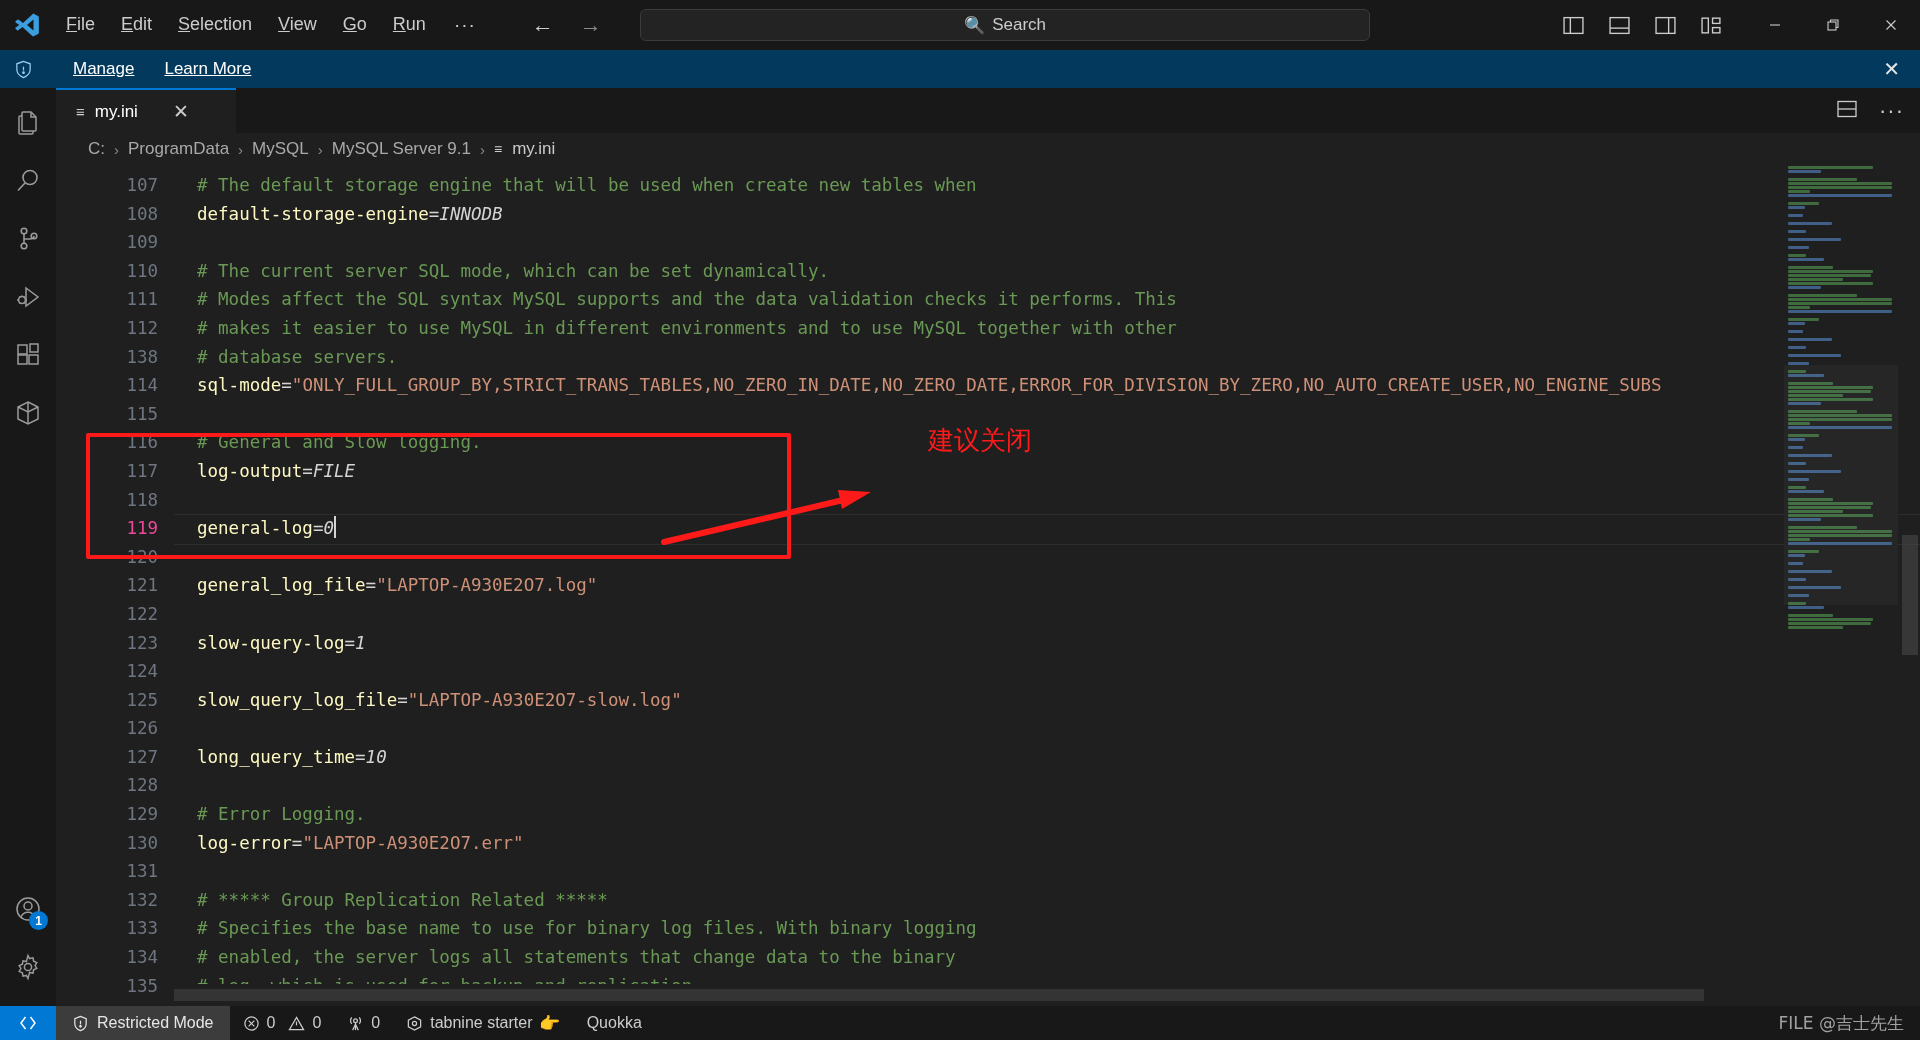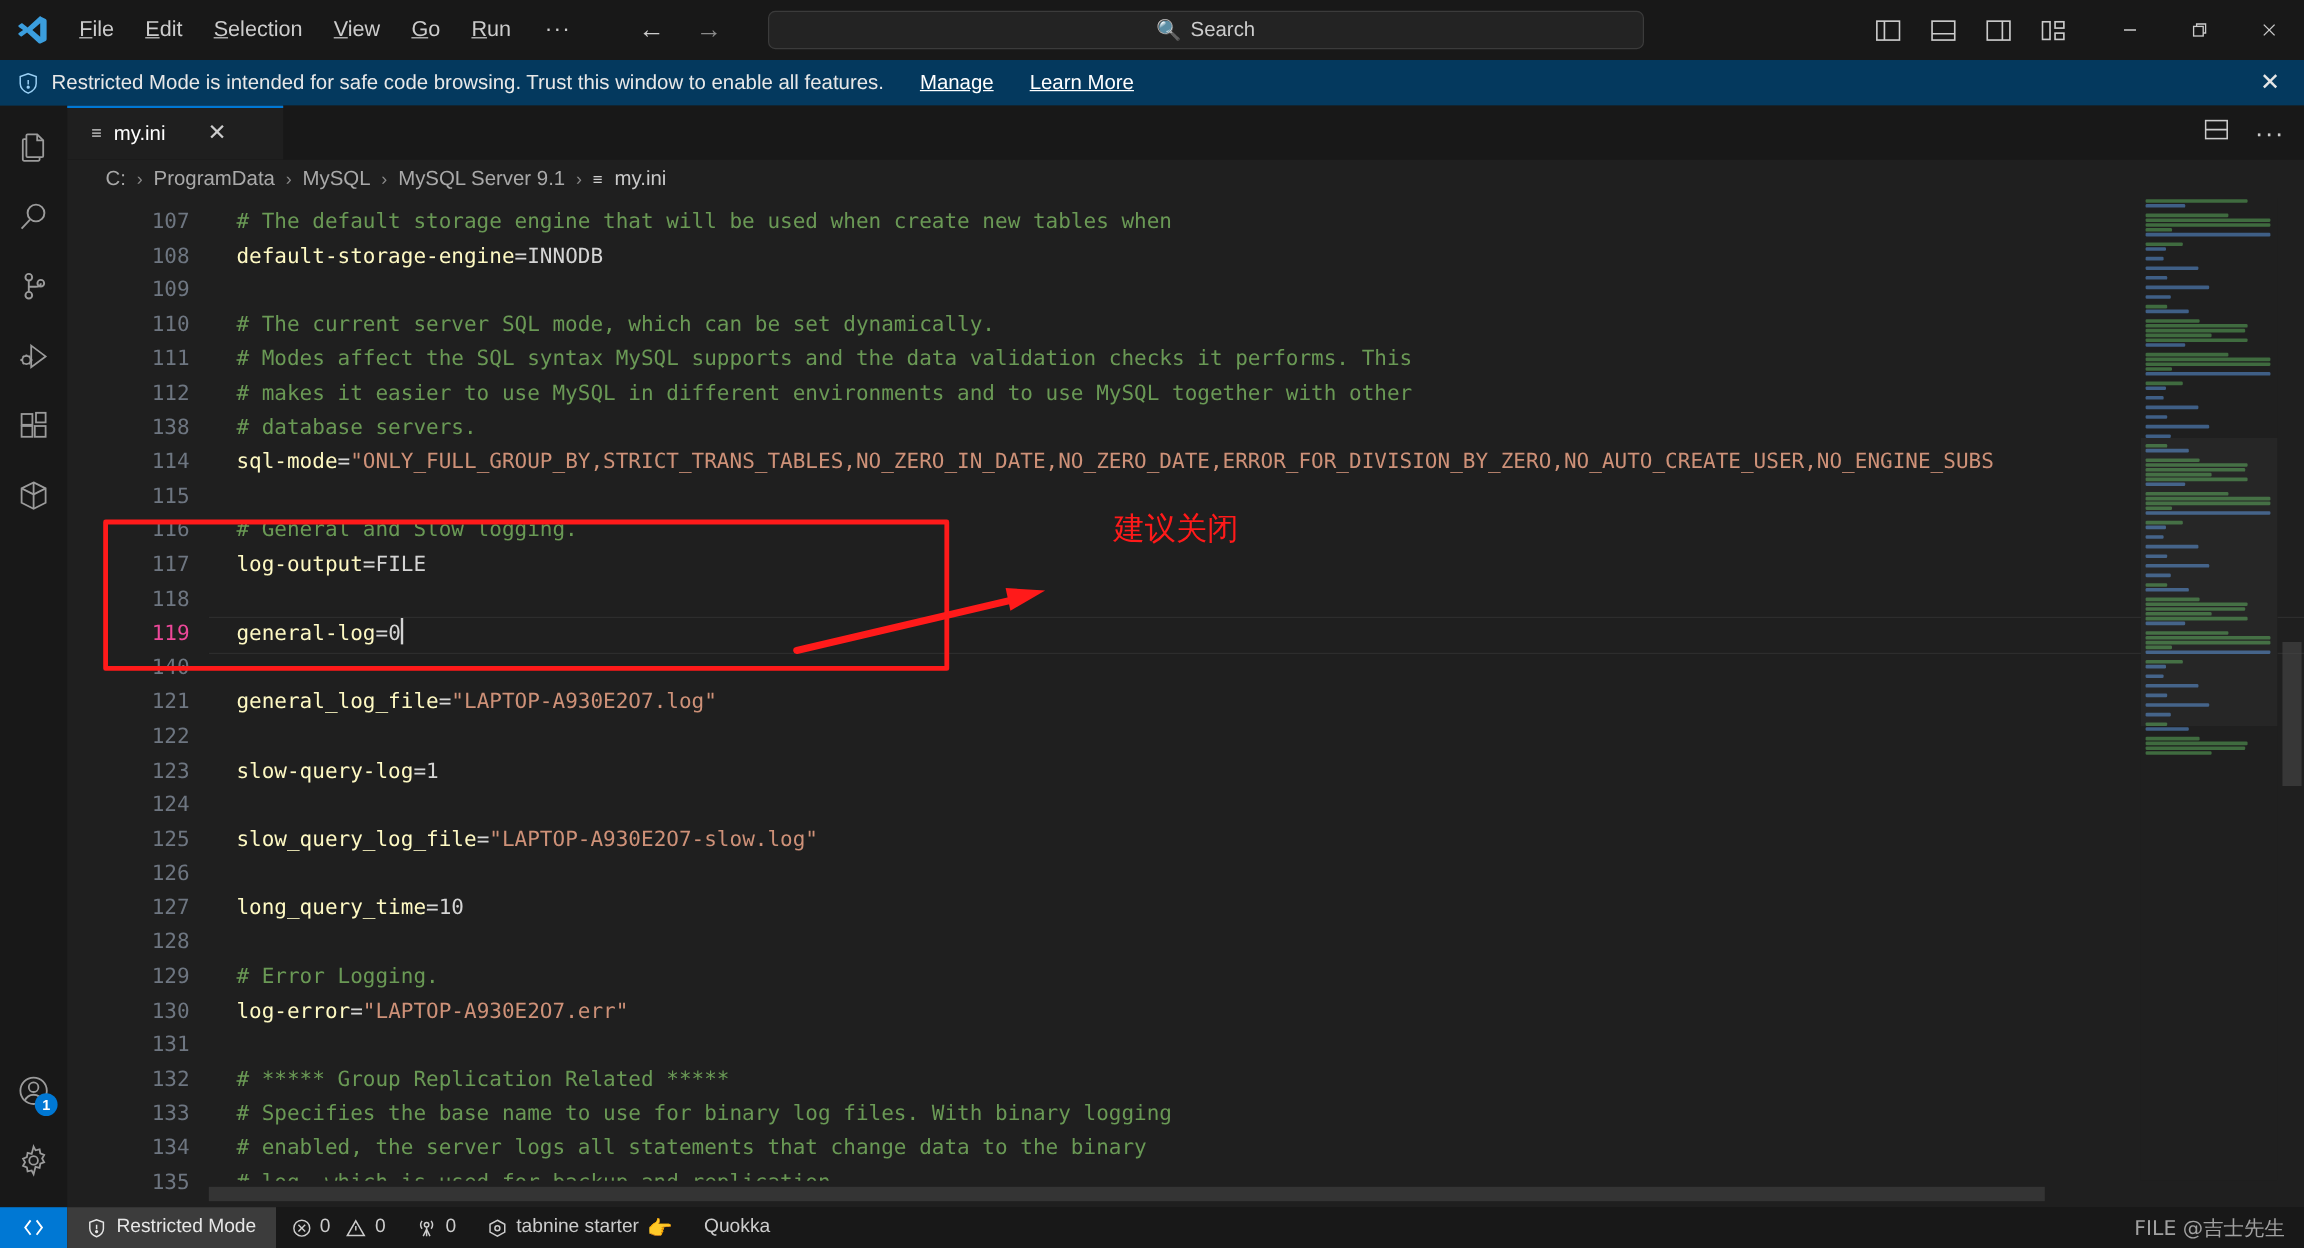--- a/index.html
+++ b/index.html
@@ -106,21 +106,21 @@
   .gutter .ln.active { color:#ec4899; }
   .code { flex:1 1 auto; padding-top:6px; white-space:pre; position:relative; overflow:hidden; }
   .code .line { height:28.6px; padding-left:23px; position:relative; }
   .code .line.active::before {
     content:""; position:absolute; left:0; right:-3000px; top:0; height:28.6px;
     border-top:1px solid #2d2d2d; border-bottom:1px solid #2d2d2d; pointer-events:none;
   }
   .c-comment { color:#6a9955; }
   .c-key { color:#fef9c3; }
   .c-str  { color:#ce9178; }
-  .c-num  { color:#d4d4d4; }
+  .c-num  { color:#d4d4d4;font-style:italic; }
   .c-eq   { color:#d4d4d4; }
   .cursor {
     display:inline-block; width:2px; height:22px; background:#d4d4d4;
     vertical-align:-4px; margin-left:0px;
   }
 
   
   .minimap {
     position:absolute; right:22px; top:0; bottom:22px; width:114px;
     background:#1f1f1f; overflow:hidden;
@@ -245,21 +245,20 @@
   </div>
 
   <div class="banner">
     <span class="shield">
       <svg viewBox="0 0 20 20" fill="none" stroke="#9bd0f5" stroke-width="1.3">
           <path d="M10 1.5 3 4v6c0 4 3 6.8 7 8.5 4-1.7 7-4.5 7-8.5V4l-7-2.5z"></path>
           <line x1="10" y1="7" x2="10" y2="11"></line>
           <circle cx="10" cy="13.3" r=".8" fill="#9bd0f5"></circle>
         </svg>
     </span>
-    <span>Restricted Mode is intended for safe code browsing. Trust this window to enable all features.</span>
     <a class="banner-link" href="#">Manage</a>
     <a class="banner-link" href="#">Learn More</a>
     <span class="banner-close">✕</span>
   </div>
 
   <div class="body-row">
 
     <div class="activitybar">
       <div class="ab-top">
         <div class="ab-ic">
@@ -372,21 +371,21 @@
               <div class="ln">110</div>
               <div class="ln">111</div>
               <div class="ln">112</div>
               <div class="ln">138</div>
               <div class="ln">114</div>
               <div class="ln">115</div>
               <div class="ln">116</div>
               <div class="ln">117</div>
               <div class="ln">118</div>
               <div class="ln active">119</div>
-              <div class="ln">140</div>
+              <div class="ln">120</div>
               <div class="ln">121</div>
               <div class="ln">122</div>
               <div class="ln">123</div>
               <div class="ln">124</div>
               <div class="ln">125</div>
               <div class="ln">126</div>
               <div class="ln">127</div>
               <div class="ln">128</div>
               <div class="ln">129</div>
               <div class="ln">130</div>

